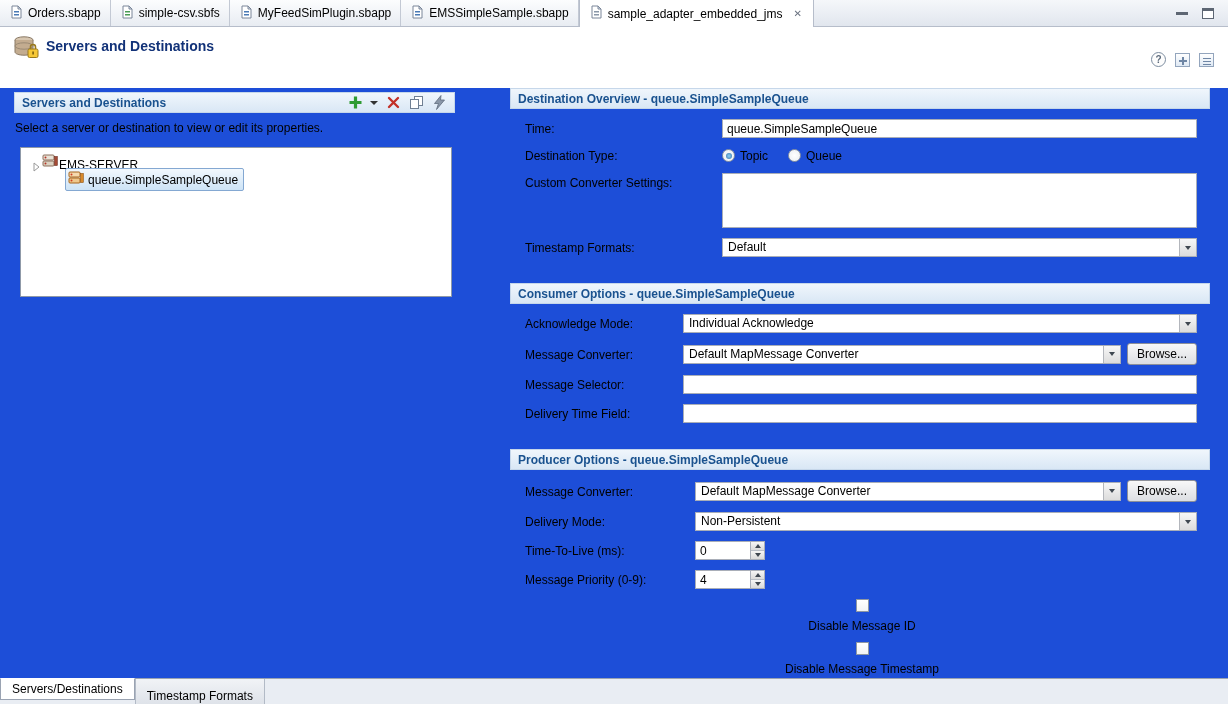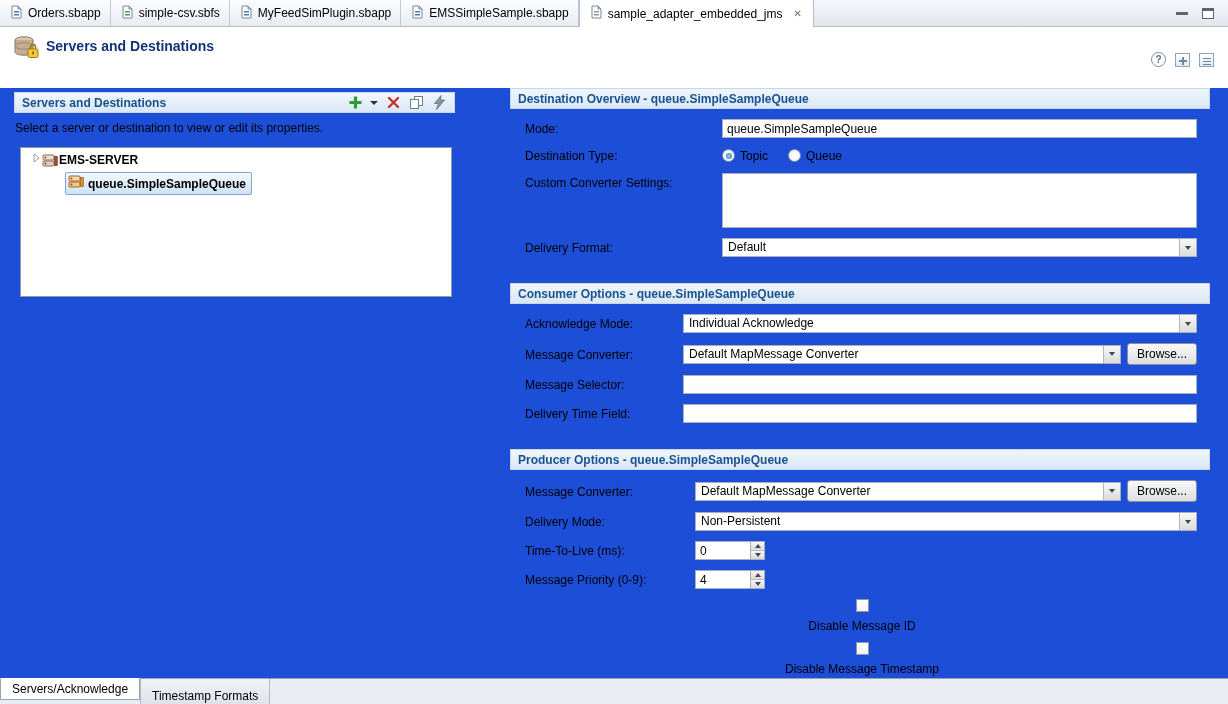--- a/index.html
+++ b/index.html
@@ -59,21 +59,21 @@
   .left-panel { position:absolute; left:14px; top:92px; width:441px; }
   .left-toolbar { margin-left:auto; display:flex; align-items:center; gap:7px; }
   .tool { display:flex; align-items:center; justify-content:center; width:16px; height:16px; }
   .tool.narrow { width:8px; }
   .caret-down { width:0; height:0; border-left:4px solid transparent; border-right:4px solid transparent; border-top:4px solid #333; }
   .left-desc { margin:8px 0 0 1px; }
   .tree {
     margin:12px 0 0 6px; width:432px; height:150px;
     border:1px solid #8f99a8; background:#fff; padding-top:5px; overflow:hidden;
   }
-  .tree-row { display:flex; align-items:flex-start; height:19px; padding-left:9px; gap:1px;font-weight:bold; }
+  .tree-row { display:flex; align-items:flex-end; height:19px; padding-left:9px; gap:1px; }
   .tree-row.child { padding-left:44px; }
   .expander { width:11px; display:flex; align-items:center; justify-content:center; }
   .sel-box {
     display:flex; align-items:center; gap:4px; padding:1px 5px 1px 2px;
     background:linear-gradient(#f2f8fd,#cde3f6); border:1px solid #84a8d2; border-radius:2px;
   }
 
   
   .right-panel { position:absolute; left:510px; top:88px; width:700px; }
   .section { margin-bottom:26px; }
@@ -283,42 +283,42 @@
   </div>
 
   <div class="right-panel">
 
     <div class="section sec1">
       <div class="sec-header">
         <span class="sec-title">Destination Overview - queue.SimpleSampleQueue</span>
       </div>
       <div class="sec-body">
         <div class="form-row">
-          <label class="f-label">Mode:</label>
+          <label class="f-label">Time:</label>
           <div class="f-control">
             <input type="text" class="text-input" value="queue.SimpleSampleQueue" style="">
           </div>
         </div>
         <div class="form-row">
           <label class="f-label">Destination Type:</label>
           <div class="f-control radio-group">
             <span class="radio on"></span>
             <span class="radio-label">Topic</span>
             <span class="radio"></span>
             <span class="radio-label">Queue</span>
           </div>
         </div>
         <div class="form-row top">
           <label class="f-label pt">Custom Converter Settings:</label>
           <div class="f-control">
             <textarea class="textarea" style=""></textarea>
           </div>
         </div>
         <div class="form-row">
-          <label class="f-label">Delivery Format:</label>
+          <label class="f-label">Timestamp Formats:</label>
           <div class="f-control">
             <div class="combo">
               <span class="combo-text">Default</span>
               <span class="combo-btn">
                   <span class="combo-arrow"></span>
                 </span>
             </div>
           </div>
         </div>
       </div>
@@ -435,21 +435,21 @@
           <span class="checkbox"></span>
           <span>Disable Message Timestamp</span>
         </div>
       </div>
     </div>
   </div>
 
   <div class="bottom-strip">
     <div class="bottom-tabs">
       <div class="btab active">
-        <span>Servers/Acknowledge</span>
+        <span>Servers/Destinations</span>
       </div>
       <div class="btab">
         <span>Timestamp Formats</span>
       </div>
     </div>
   </div>
 
 </div>
 
 </body></html>

